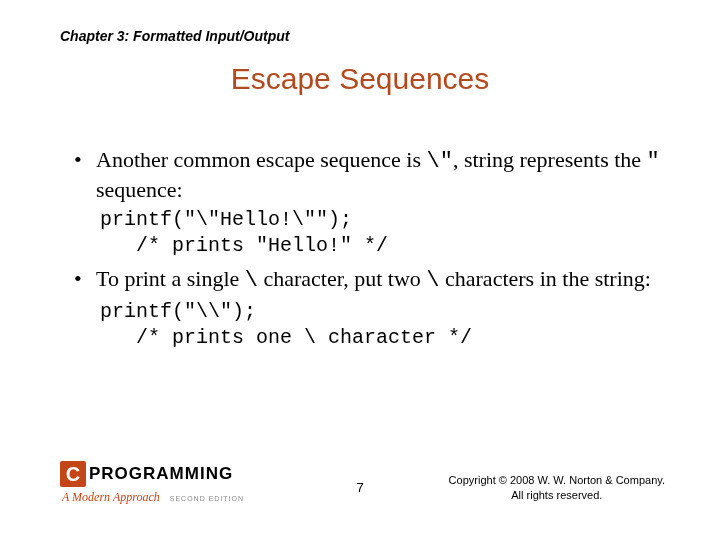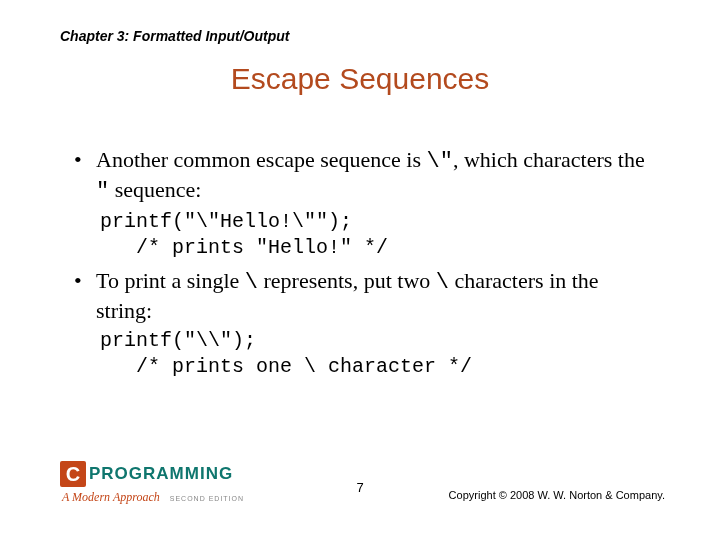--- a/index.html
+++ b/index.html
@@ -98,21 +98,21 @@
     display: flex;
     align-items: center;
     justify-content: center;
     border-radius: 2px;
   }
   .logo-text {
     font-family: Arial, Helvetica, sans-serif;
     font-weight: 900;
     font-size: 17px;
     letter-spacing: 1px;
-    color: #0f766e;
+    color: #000000;
   }
   .logo-sub {
     font-family: "Times New Roman", Times, serif;
     font-style: italic;
     font-size: 12px;
     color: #c44618;
     margin-top: 15px;
     margin-left: 2px;
   }
   .logo-edition {
@@ -147,28 +147,28 @@
 
 <div class="slide">
 
   <div class="chapter">Chapter 3: Formatted Input/Output</div>
 
   <div class="title">Escape Sequences</div>
 
   <div class="body">
 
     <div class="bullet">
-      <span>Another common escape sequence is </span><span class="mono">\"</span><span>, which characters the </span><span class="mono">"</span><span> sequence:</span>
+      <span>Another common escape sequence is </span><span class="mono">\"</span><span>, string represents the </span><span class="mono">"</span><span> sequence:</span>
     </div>
 
     <div class="code">printf("\"Hello!\"");
    /* prints "Hello!" */</div>
 
     <div class="bullet">
-      <span>To print a single </span><span class="mono">\</span><span> represents, put two </span><span class="mono">\</span><span> characters in the string:</span>
+      <span>To print a single </span><span class="mono">\</span><span> character, put two </span><span class="mono">\</span><span> characters in the string:</span>
     </div>
 
     <div class="code">printf("\\");
    /* prints one \ character */</div>
 
   </div>
 
   <div class="footer">
     <div class="logo">
       <div class="logo-top">
@@ -176,16 +176,17 @@
         <div class="logo-text">PROGRAMMING</div>
       </div>
       <div>
         <span class="logo-sub">A Modern Approach</span>
         <span class="logo-edition">SECOND EDITION</span>
       </div>
     </div>
     <div class="pagenum">7</div>
     <div class="copyright">
       <div>Copyright © 2008 W. W. Norton &amp; Company.</div>
+      <div>All rights reserved.</div>
     </div>
   </div>
 
 </div>
 
 </body></html>

